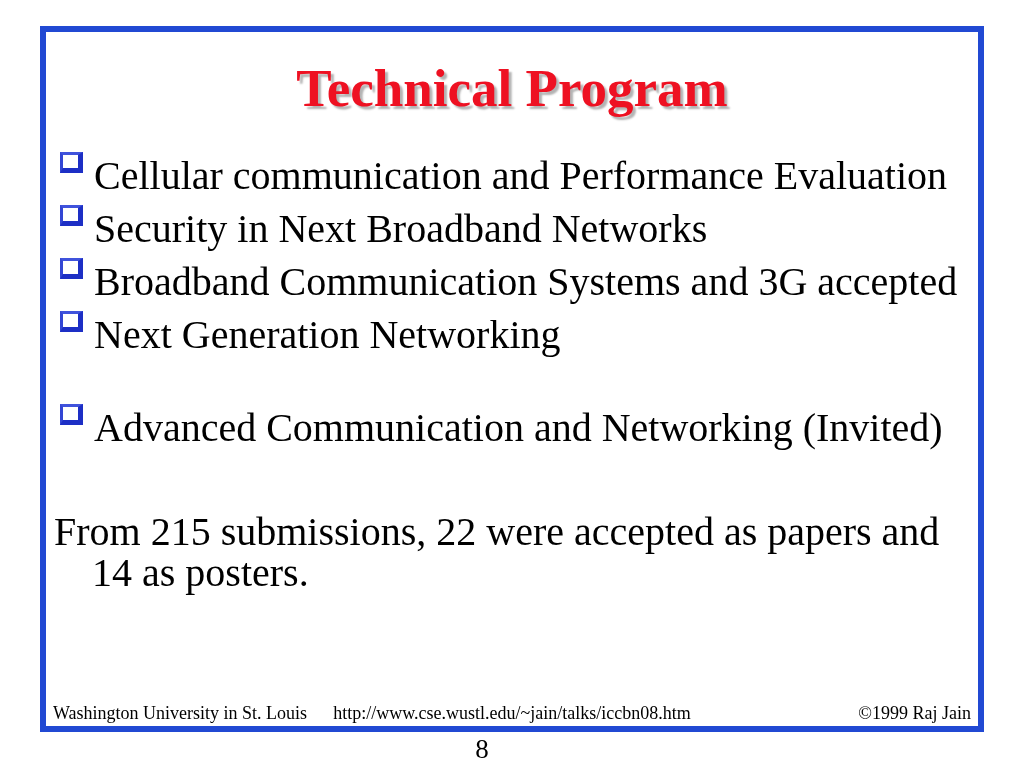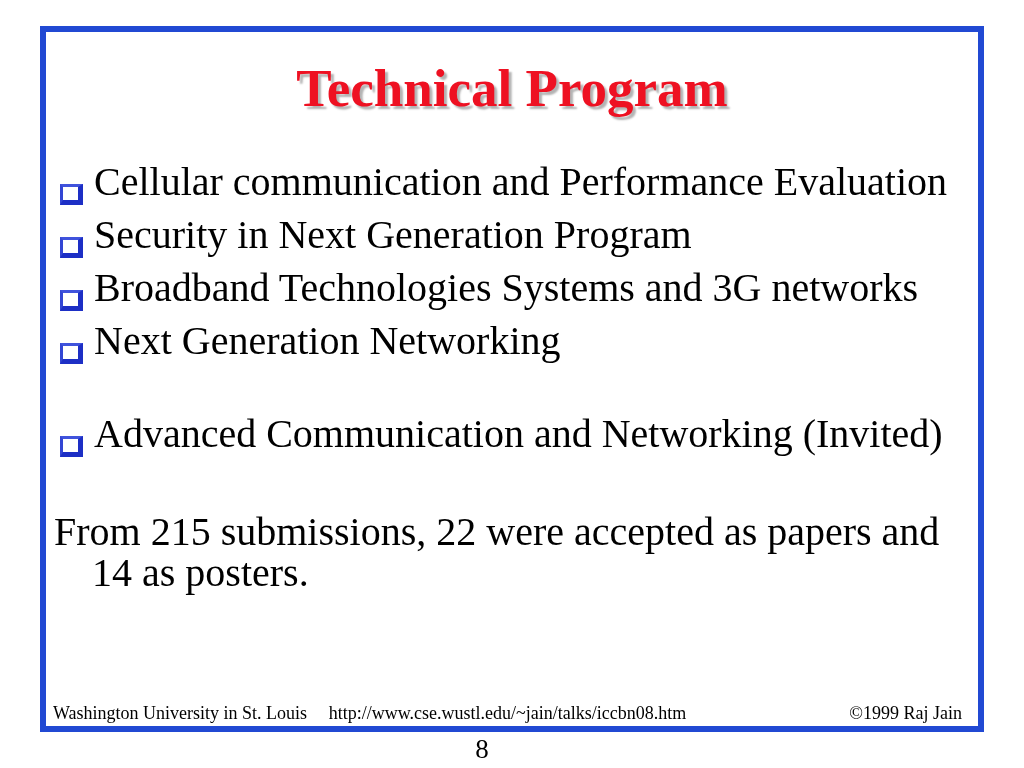--- a/index.html
+++ b/index.html
@@ -43,21 +43,21 @@
   .slide-body {
     position: absolute;
     left: 8px;
     top: 120px;
     right: 6px;
     font-size: 40px;
     color: #000000;
   }
   .bullet-line {
     display: flex;
-    align-items: flex-end;
+    align-items: flex-start;
     height: 53px;
     white-space: nowrap;
   }
   .bullet-sq {
     flex: 0 0 auto;
     width: 15px;
     height: 13px;
     margin-left: 6px;
     margin-right: 11px;
     background: #ffffff;
@@ -77,21 +77,21 @@
   .slide-footer {
     position: absolute;
     left: 0;
     right: 0;
     bottom: 0;
     display: grid;
     grid-template-columns: 1fr auto 1fr;
     align-items: baseline;
     font-size: 18px;
     color: #000000;
-    padding: 0 16px 2px 7px;
+    padding: 0 7px 2px 7px;
     white-space: nowrap;
     margin-top: 32px;
   }
   .slide-footer .f-left   { text-align: left; }
   .slide-footer .f-center { text-align: left; }
   .slide-footer .f-right  { text-align: right; }
   .page-number {
     position: absolute;
     left: 0;
     top: 734px;
@@ -110,25 +110,25 @@
     <div class="slide-title">Technical Program</div>
 
     <div class="slide-body">
 
       <div class="bullet-line">
         <span class="bullet-sq"></span>
         <span>Cellular communication and Performance Evaluation</span>
       </div>
       <div class="bullet-line">
         <span class="bullet-sq"></span>
-        <span>Security in Next Generation Program</span>
+        <span>Security in Next Broadband Networks</span>
       </div>
       <div class="bullet-line">
         <span class="bullet-sq"></span>
-        <span>Broadband Technologies Systems and 3G networks</span>
+        <span>Broadband Communication Systems and 3G accepted</span>
       </div>
       <div class="bullet-line">
         <span class="bullet-sq"></span>
         <span>Next Generation Networking</span>
       </div>
 
       <div class="group-gap-1"></div>
 
       <div class="bullet-line">
         <span class="bullet-sq"></span>

